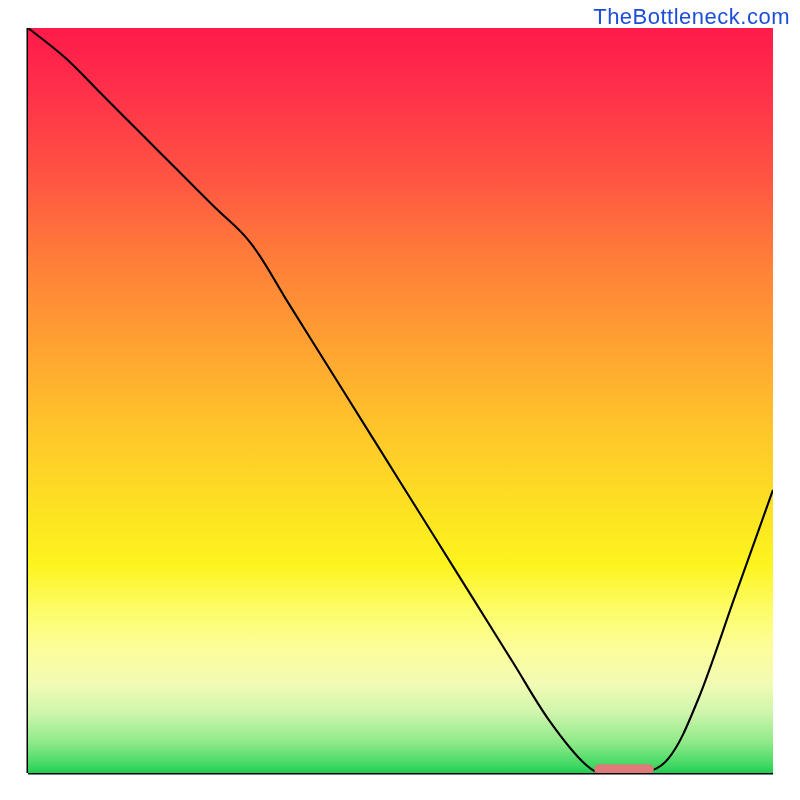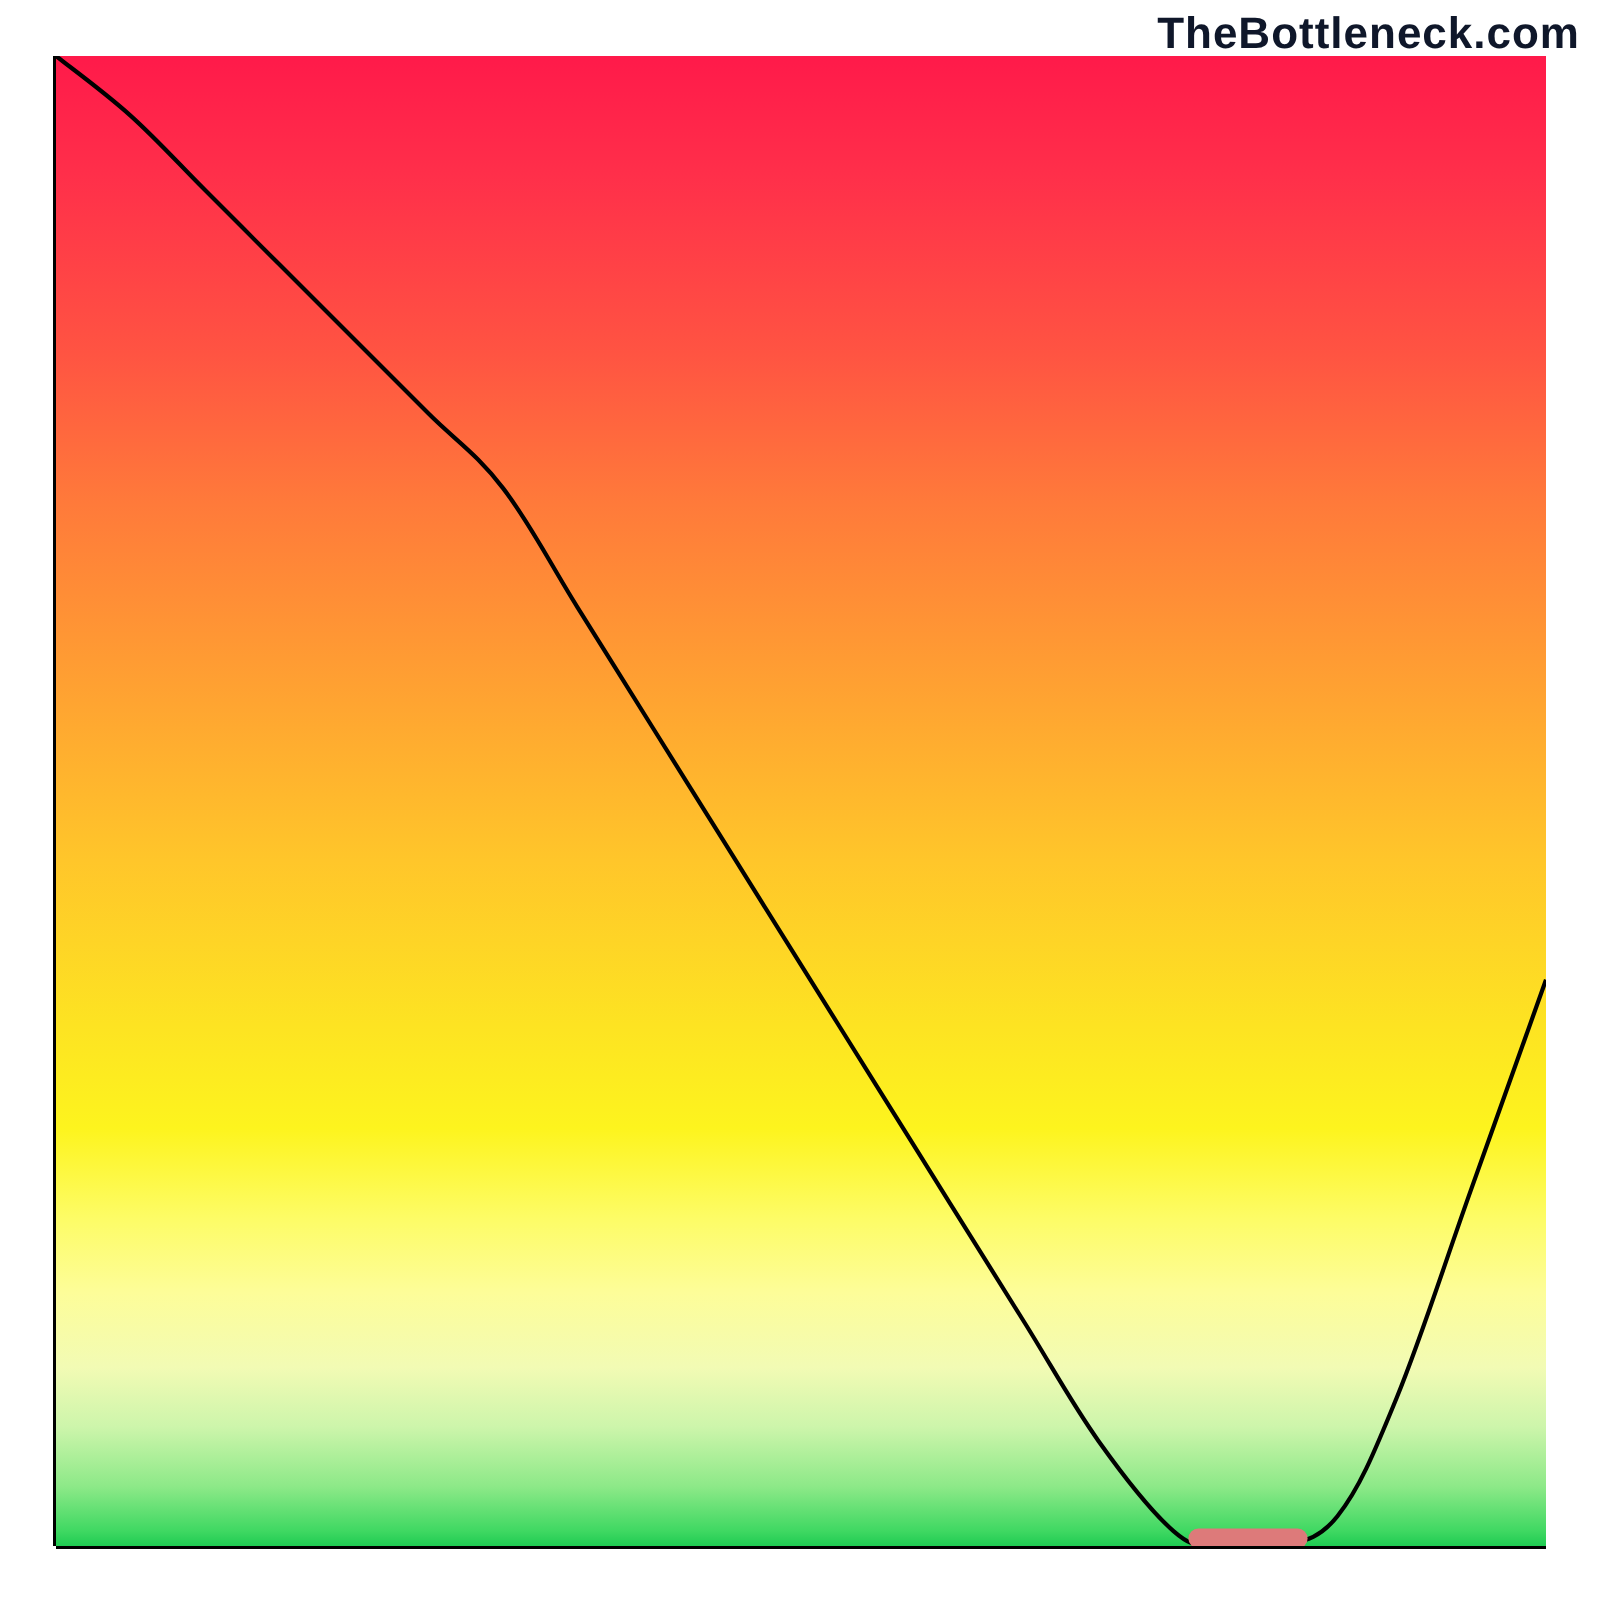--- a/index.html
+++ b/index.html
@@ -8,22 +8,22 @@
     height: 800px;
     background: #ffffff;
     position: relative;
     font-family: Arial, sans-serif;
   }
   .attribution {
     position: absolute;
     top: 4px;
     right: 10px;
     font-size: 22px;
-    font-weight: bold;
-    color: #0f172a;
+    font-weight: normal;
+    color: #1d4ed8;
     letter-spacing: 0.5px;
   }
   .plot-area {
     position: absolute;
     left: 28px;
     top: 28px;
     width: 745px;
     height: 745px;
   }
   .gradient-bg {

